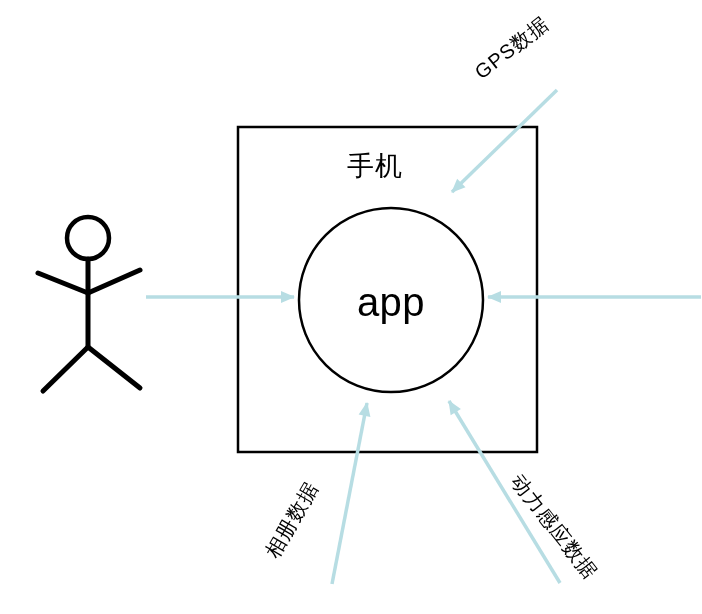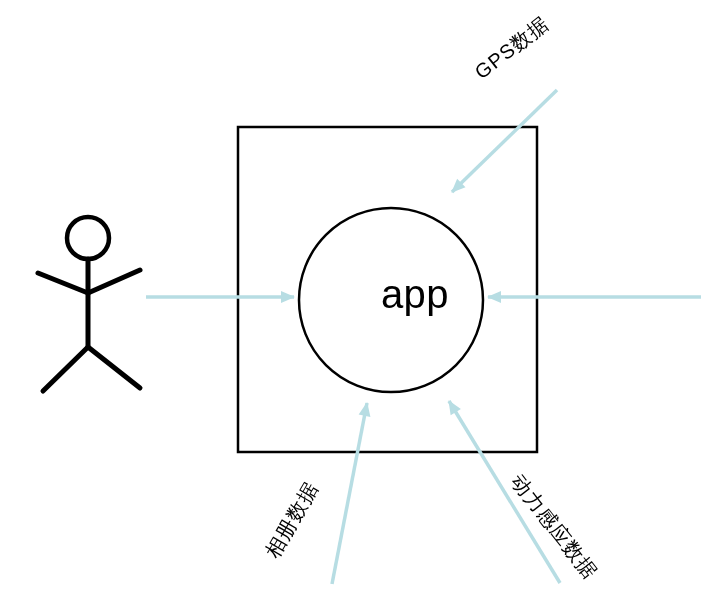--- a/index.html
+++ b/index.html
@@ -53,22 +53,23 @@
 
     <g fill="none" stroke-width="3.5" style="stroke: var(--accent)">
       <line x1="146" y1="297" x2="294" y2="297" marker-end="url(#arrowhead)"></line>
       <line x1="557" y1="90" x2="452" y2="192" marker-end="url(#arrowhead)"></line>
       <line x1="701" y1="297" x2="488" y2="297" marker-end="url(#arrowhead)"></line>
       <line x1="332" y1="584" x2="367" y2="403" marker-end="url(#arrowhead)"></line>
       <line x1="560" y1="583" x2="449" y2="401" marker-end="url(#arrowhead)"></line>
     </g>
   </svg>
 
+  <div class="label label-phone" style="left:375px; top:166px;">手机</div>
 
-  <div class="label label-app" style="left:391px; top:294px;margin-left:24px;">app</div>
+  <div class="label label-app" style="left:391px; top:302px;">app</div>
 
 
   <div class="label label-small" style="left:512px; top:48px; transform:translate(-50%,-50%) rotate(-38deg);">GPS数据</div>
 
 
   <div class="label label-small" style="left:292px; top:520px; transform:translate(-50%,-50%) rotate(-60deg);">相册数据</div>
 
   <div class="label label-small" style="left:554px; top:527px; transform:translate(-50%,-50%) rotate(52deg);">动力感应数据</div>
 
 </div>

